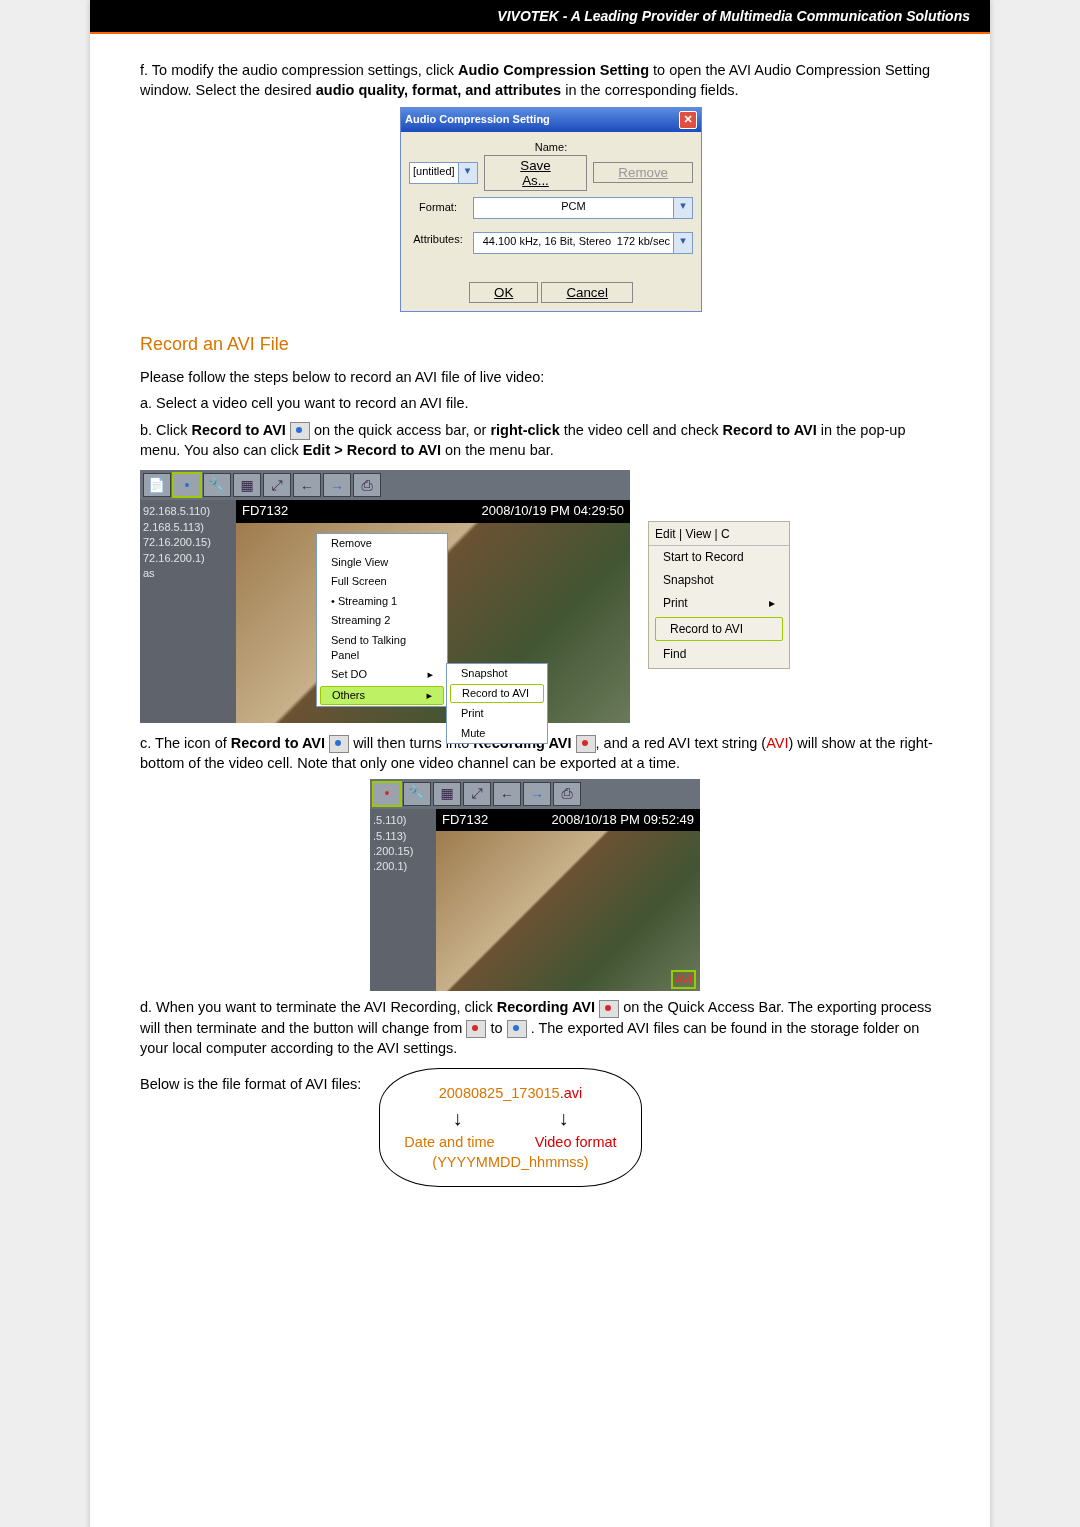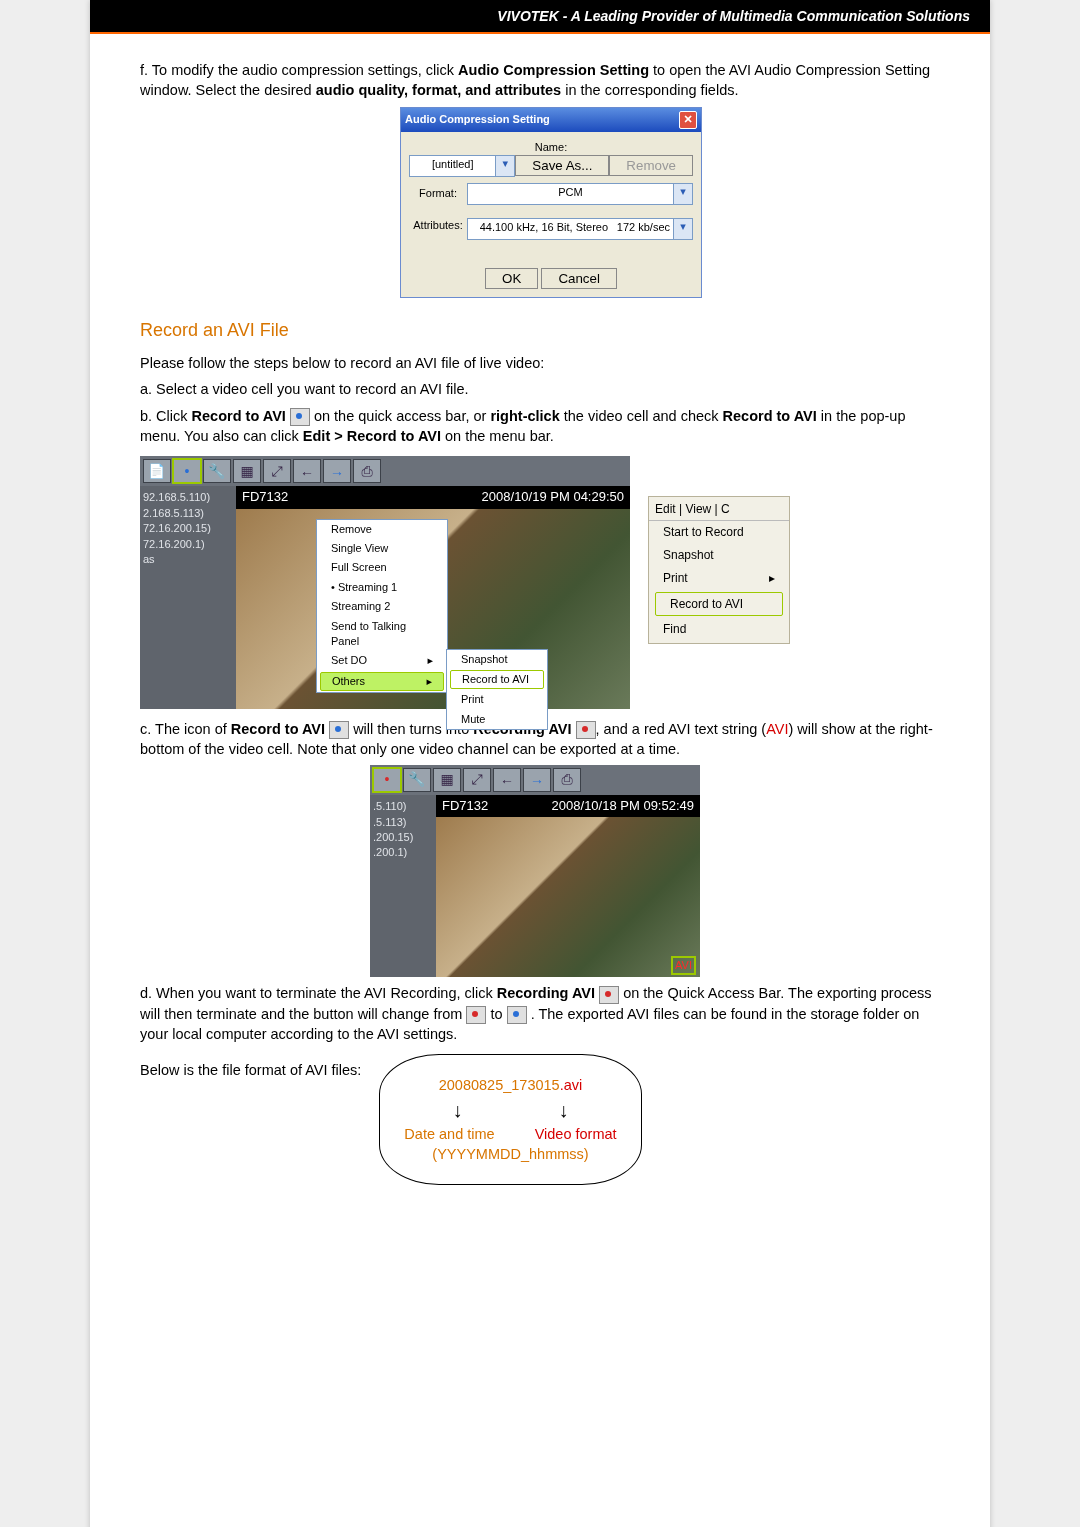--- a/index.html
+++ b/index.html
@@ -55,21 +55,21 @@
     width:6px;height:6px;
     border-radius:50%;
     top:4px;left:5px;
   }
   .icon-chip.blue::after{ background:#2a6fd6; }
   .icon-chip.redd::after{ background:#d62a2a; }
   .row{display:flex; gap:18px; align-items:flex-start; margin:10px 0;}
   .fileformat-box{
     border:1px solid #000;
     border-radius:60px/40px;
-    padding:20px 24px;
+    padding:14px 24px;
     display:inline-block;
     text-align:center;
     font-size:14.5px;
   }
   .arrow-down{font-size:20px;}
   
   .dlg{
     width:300px;
     background:#ece9d8;
     border:1px solid #6a8bd0;
@@ -77,24 +77,24 @@
   }
   .dlg-title{
     background:#2157cf;
     background:linear-gradient(#5a8de0,#1c4bbd);
     color:#fff; font-weight:bold;
     padding:3px 4px;
     display:flex;justify-content:space-between;align-items:center;
   }
   .dlg-close{background:#e05040;border:1px solid #fff;color:#fff;width:16px;height:16px;text-align:center;line-height:14px;font-weight:bold;border-radius:2px;}
   .dlg-body{padding:8px;}
-  .dlg-row{display:flex;align-items:center;margin-bottom:6px;}
+  .dlg-row{display:flex;align-items:center;gap:6px;margin-bottom:6px;}
   .dlg-label{width:58px;}
   .dlg-inp{border:1px solid #7a9cc6;background:#fff;height:18px;padding:1px 3px;flex:1;}
-  .dlg-btn{border:1px solid #888;background:#ece9d8;padding:2px 16px;}
+  .dlg-btn{border:1px solid #888;background:#ece9d8;padding:2px 24px;text-decoration:underline;}
   .dlg-btns{text-align:center;margin-top:28px;}
   .sel-dd{display:flex;}
   .sel-dd .dd{width:18px;background:#dbe6f5;border:1px solid #7a9cc6;border-left:none;text-align:center;color:#2b5db5;}
   .menubar-chip{
     background:#f2f0e6;border:1px solid #b8b29a;
     font-size:12px; padding:2px 0;
     width:140px;
   }
   .menubar-chip .tabs{border-bottom:1px solid #bbb;padding:2px 6px;}
   .menubar-chip .item{padding:3px 14px;}
@@ -223,21 +223,21 @@
                 <div>Snapshot</div>
                 <div class="hl">Record to AVI</div>
                 <div>Print</div>
                 <div>Mute</div>
               </div>
             </div>
           </div>
         </div>
       </div>
 
-      <div style="margin-top:40px;">
+      <div style="margin-top:51px;">
         <div class="menubar-chip">
           <div class="tabs">Edit   |   View   |   C</div>
           <div class="item">Start to Record</div>
           <div class="item">Snapshot</div>
           <div class="item arrow">Print</div>
           <div class="item hl">Record to AVI</div>
           <div class="item">Find</div>
         </div>
       </div>
     </div>

